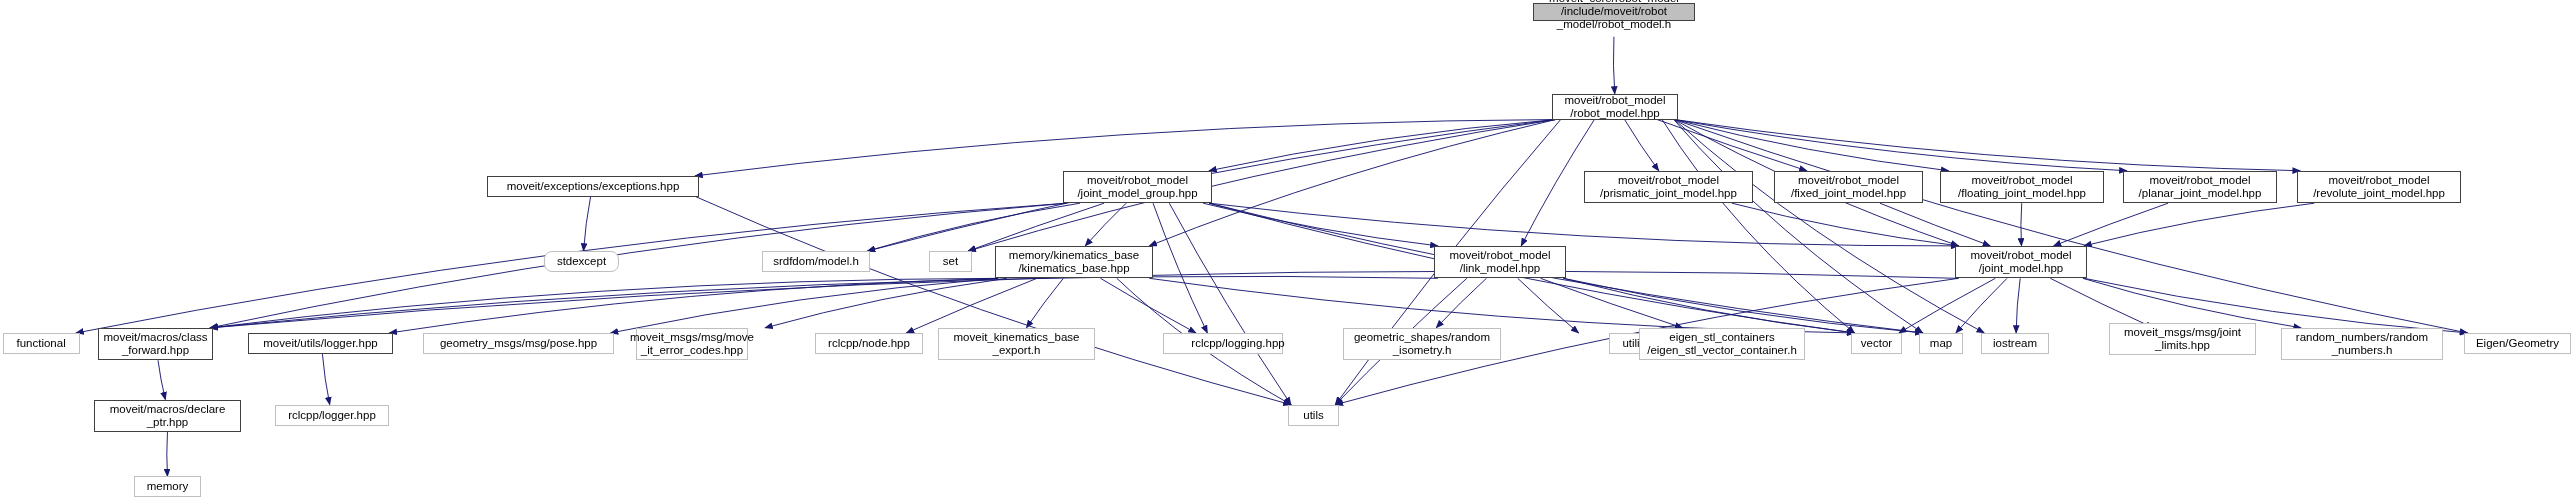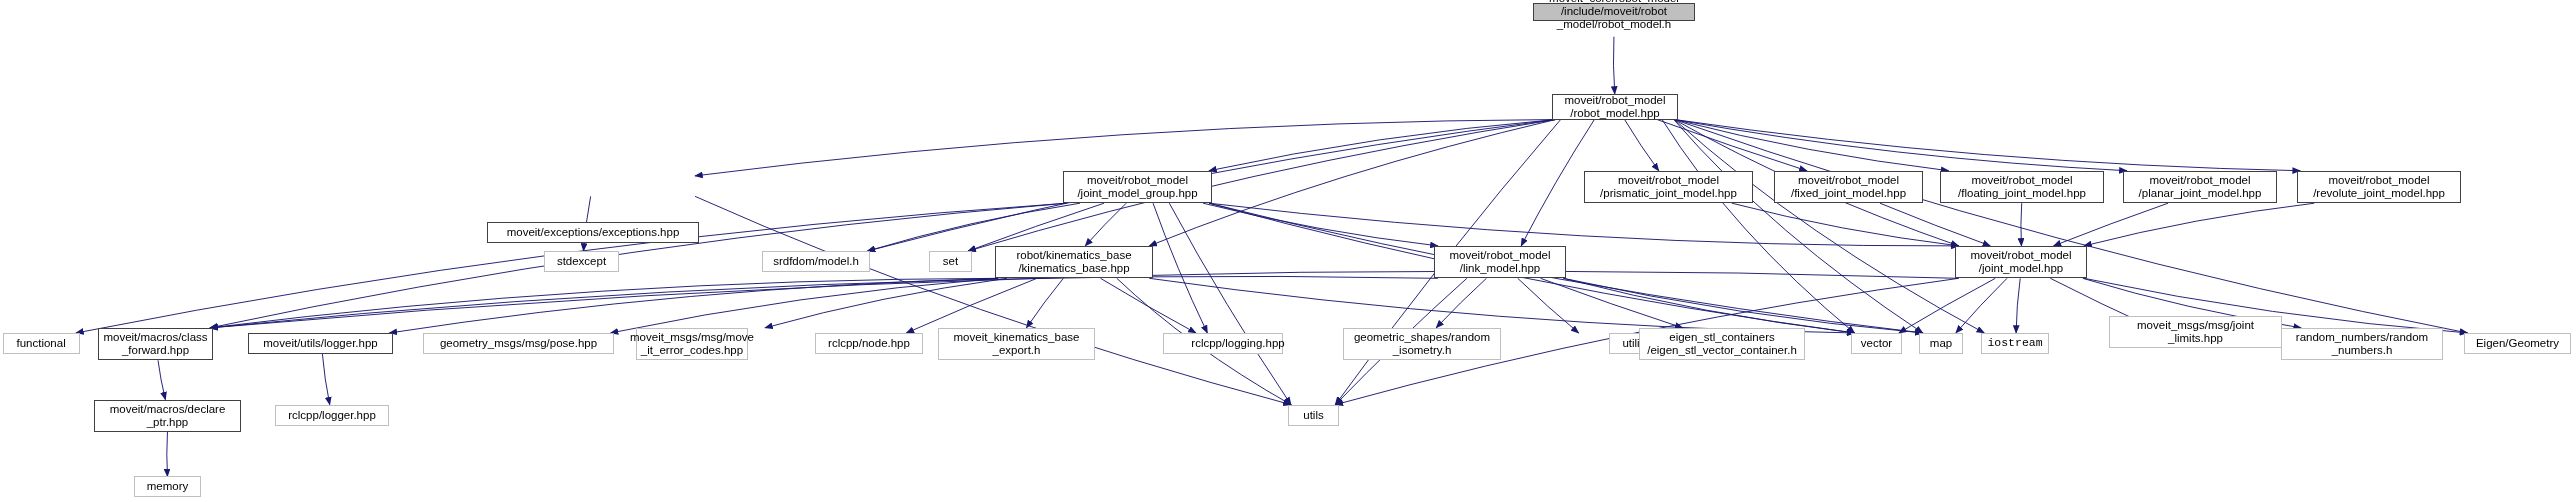--- a/index.html
+++ b/index.html
@@ -86,37 +86,37 @@
       <path d="M184.93,422 Q187.87,445.0648 193.57,468" fill="none" stroke="#191970" stroke-width="1.1" marker-end="url(#ah)"></path>
       <path d="M377.43,414 Q379.95,444.0648 386.07,474" fill="none" stroke="#191970" stroke-width="1.1" marker-end="url(#ah)"></path>
       <path d="M196,506 Q194.44,532 196,558" fill="none" stroke="#191970" stroke-width="1.1" marker-end="url(#ah)"></path>
     </svg>
   <div id="nodes">
       <div class="node root" style="left: 1533px; top: 2.6px; width: 162px; height: 18px;">moveit_core/robot_model
 /include/moveit/robot
 _model/robot_model.h</div>
       <div class="node strong" style="left: 1552px; top: 94px; width: 126px; height: 25.6px;">moveit/robot_model
 /robot_model.hpp</div>
-      <div class="node strong" style="left: 487px; top: 176px; width: 212px; height: 20.5px; margin-top: 46px;">moveit/exceptions/exceptions.hpp</div>
+      <div class="node strong" style="left: 487px; top: 176px; width: 212px; height: 20.5px;">moveit/exceptions/exceptions.hpp</div>
       <div class="node strong" style="left: 1063px; top: 171px; width: 149px; height: 32px;">moveit/robot_model
 /joint_model_group.hpp</div>
       <div class="node strong" style="left: 1584px; top: 171px; width: 169px; height: 32px;">moveit/robot_model
 /prismatic_joint_model.hpp</div>
       <div class="node strong" style="left: 1774px; top: 171px; width: 149px; height: 32px;">moveit/robot_model
 /fixed_joint_model.hpp</div>
       <div class="node strong" style="left: 1940px; top: 171px; width: 164px; height: 32px;">moveit/robot_model
 /floating_joint_model.hpp</div>
       <div class="node strong" style="left: 2123px; top: 171px; width: 154px; height: 32px;">moveit/robot_model
 /planar_joint_model.hpp</div>
       <div class="node strong" style="left: 2297px; top: 171px; width: 164px; height: 32px;">moveit/robot_model
 /revolute_joint_model.hpp</div>
-      <div class="node " style="left: 544px; top: 251px; width: 75px; height: 20.5px;">stdexcept</div>
+      <div class="node " style="left: 544px; top: 251px; width: 75px; height: 20.5px; border-radius: 8px;">stdexcept</div>
       <div class="node " style="left: 762px; top: 251px; width: 108px; height: 20.5px;">srdfdom/model.h</div>
       <div class="node " style="left: 929px; top: 251px; width: 43px; height: 20.5px;">set</div>
-      <div class="node strong" style="left: 995px; top: 246px; width: 158px; height: 32px;">robot/kinematics_base
+      <div class="node strong" style="left: 995px; top: 246px; width: 158px; height: 32px;">memory/kinematics_base
 /kinematics_base.hpp</div>
       <div class="node strong" style="left: 1434px; top: 246px; width: 132px; height: 32px;">moveit/robot_model
 /link_model.hpp</div>
       <div class="node strong" style="left: 1955px; top: 246px; width: 132px; height: 32px;">moveit/robot_model
 /joint_model.hpp</div>
       <div class="node " style="left: 2.6px; top: 333px; width: 77px; height: 20.5px;">functional</div>
       <div class="node strong" style="left: 98px; top: 328px; width: 115px; height: 32px;">moveit/macros/class
 _forward.hpp</div>
       <div class="node strong" style="left: 248px; top: 333px; width: 145px; height: 20.5px;">moveit/utils/logger.hpp</div>
       <div class="node " style="left: 423px; top: 333px; width: 191px; height: 20.5px;">geometry_msgs/msg/pose.hpp</div>
@@ -126,22 +126,22 @@
       <div class="node " style="left: 938px; top: 328px; width: 157px; height: 32px;">moveit_kinematics_base
 _export.h</div>
       <div class="node " style="left: 1163px; top: 333px; width: 120px; height: 20.5px; padding-left: 30px;">rclcpp/logging.hpp</div>
       <div class="node " style="left: 1343px; top: 328px; width: 158px; height: 32px;">geometric_shapes/random
 _isometry.h</div>
       <div class="node " style="left: 1609px; top: 333px; width: 53px; height: 20.5px;">utility</div>
       <div class="node " style="left: 1639px; top: 328px; width: 166px; height: 32px;">eigen_stl_containers
 /eigen_stl_vector_container.h</div>
       <div class="node " style="left: 1851px; top: 333px; width: 51px; height: 20.5px;">vector</div>
       <div class="node " style="left: 1919px; top: 333px; width: 44px; height: 20.5px;">map</div>
-      <div class="node " style="left: 1981px; top: 333px; width: 68px; height: 20.5px; font-family: Liberation Mono, monospace;">iostream</div>
-      <div class="node " style="left: 2109px; top: 316px; width: 173px; height: 32px;">moveit_msgs/msg/joint
+      <div class="node " style="left: 1981px; top: 333px; width: 68px; height: 20.5px;">iostream</div>
+      <div class="node " style="left: 2109px; top: 323px; width: 147px; height: 32px;">moveit_msgs/msg/joint
 _limits.hpp</div>
       <div class="node " style="left: 2281px; top: 328px; width: 162px; height: 32px;">random_numbers/random
 _numbers.h</div>
       <div class="node " style="left: 2464px; top: 333px; width: 107px; height: 20.5px;">Eigen/Geometry</div>
       <div class="node strong" style="left: 94px; top: 400px; width: 147px; height: 32px;">moveit/macros/declare
 _ptr.hpp</div>
       <div class="node " style="left: 275px; top: 405px; width: 114px; height: 20.5px;">rclcpp/logger.hpp</div>
       <div class="node " style="left: 1288px; top: 405px; width: 51px; height: 20.5px;">utils</div>
       <div class="node " style="left: 134px; top: 476px; width: 67px; height: 20.5px;">memory</div>
     </div>

